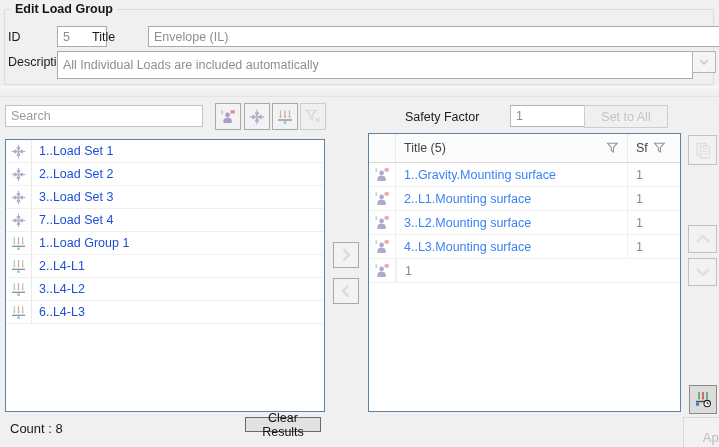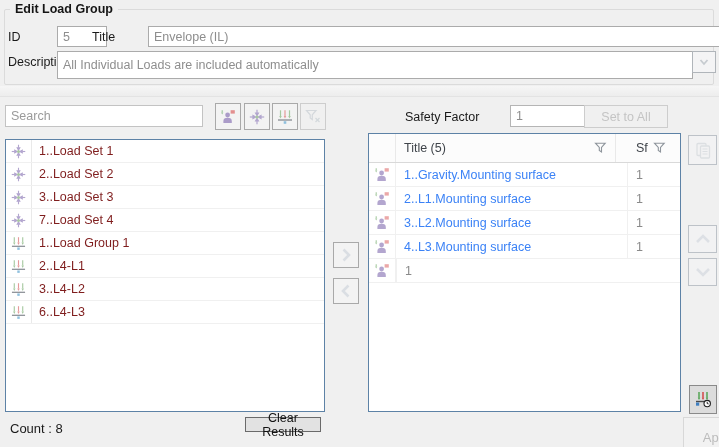--- a/index.html
+++ b/index.html
@@ -29,33 +29,33 @@
 
   .ddl{border:1px solid #b0b5ba;background:#f4f4f5;display:flex;align-items:center;justify-content:center;}
 
   .divider{background:linear-gradient(#f6f6f6,#ededed);border-bottom:1px solid #e3e3e3;}
 
   
   .list{border:1px solid #5d82a6;background:#fff;overflow:hidden;}
   .list-row{display:flex;height:22px;border-bottom:1px solid #f0f0f0;align-items:center;}
   .icon-cell{width:25px;height:100%;border-right:1px solid #e9e9e9;display:flex;
              align-items:center;justify-content:center;flex:none;}
-  .row-label{padding-left:7px;color:#7f1d1d;white-space:nowrap;}
+  .row-label{padding-left:7px;color:#1d4ed8;white-space:nowrap;}
   .list-row .ic-load-set,.list-row .ic-load-group{display:none;}
   .list-row.load-set-icon .ic-load-set{display:block;}
   .list-row.load-group-icon .ic-load-group{display:block;}
 
   
   .tbl{border:1px solid #5d82a6;background:#fff;overflow:hidden;}
   .tbl-header{display:flex;height:28px;border-bottom:1px solid #d9d9d9;align-items:center;
               background:#fcfcfc;color:#40454b;}
   .th-icon{width:26px;height:100%;border-right:1px solid #e9e9e9;flex:none;}
   .th-title{flex:1;display:flex;align-items:center;padding:0 8px;height:100%;}
   .th-sf{width:44px;height:100%;border-left:1px solid #e9e9e9;display:flex;align-items:center;
-         padding-left:20px;gap:5px;flex:none;}
+         padding-left:8px;gap:5px;flex:none;}
   .tbl-row{display:flex;height:23px;border-bottom:1px solid #f0f0f0;align-items:center;}
   .td-icon{width:26px;height:100%;border-right:1px solid #f0f0f0;display:flex;
            align-items:center;justify-content:center;flex:none;}
   .td-title{flex:1;padding-left:8px;color:#3b82f6;white-space:nowrap;overflow:hidden;}
   .td-sf{width:44px;height:100%;border-left:1px solid #f0f0f0;display:flex;align-items:center;
          padding-left:8px;color:#8a8a8a;flex:none;}
   .mlauto{margin-left:auto;}
   svg{display:block;}
 </style>
 </head>

